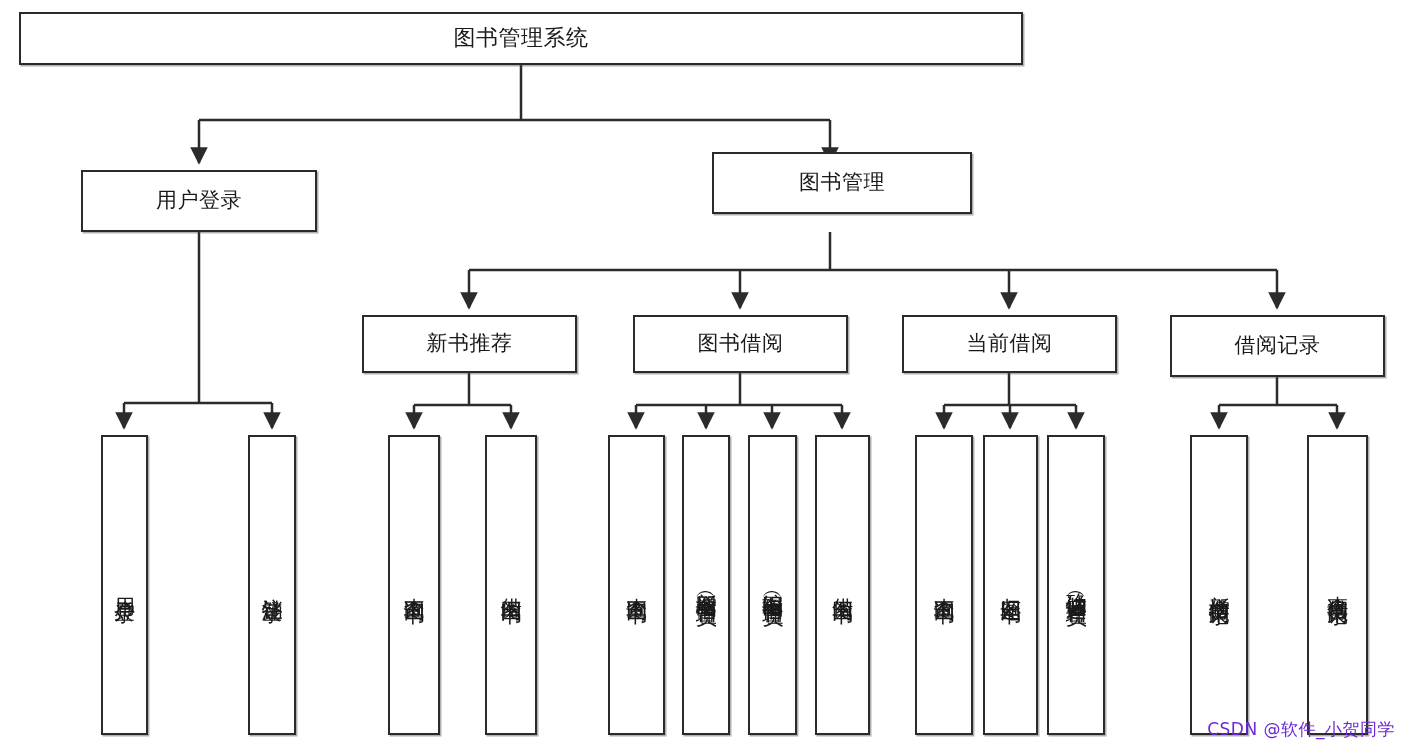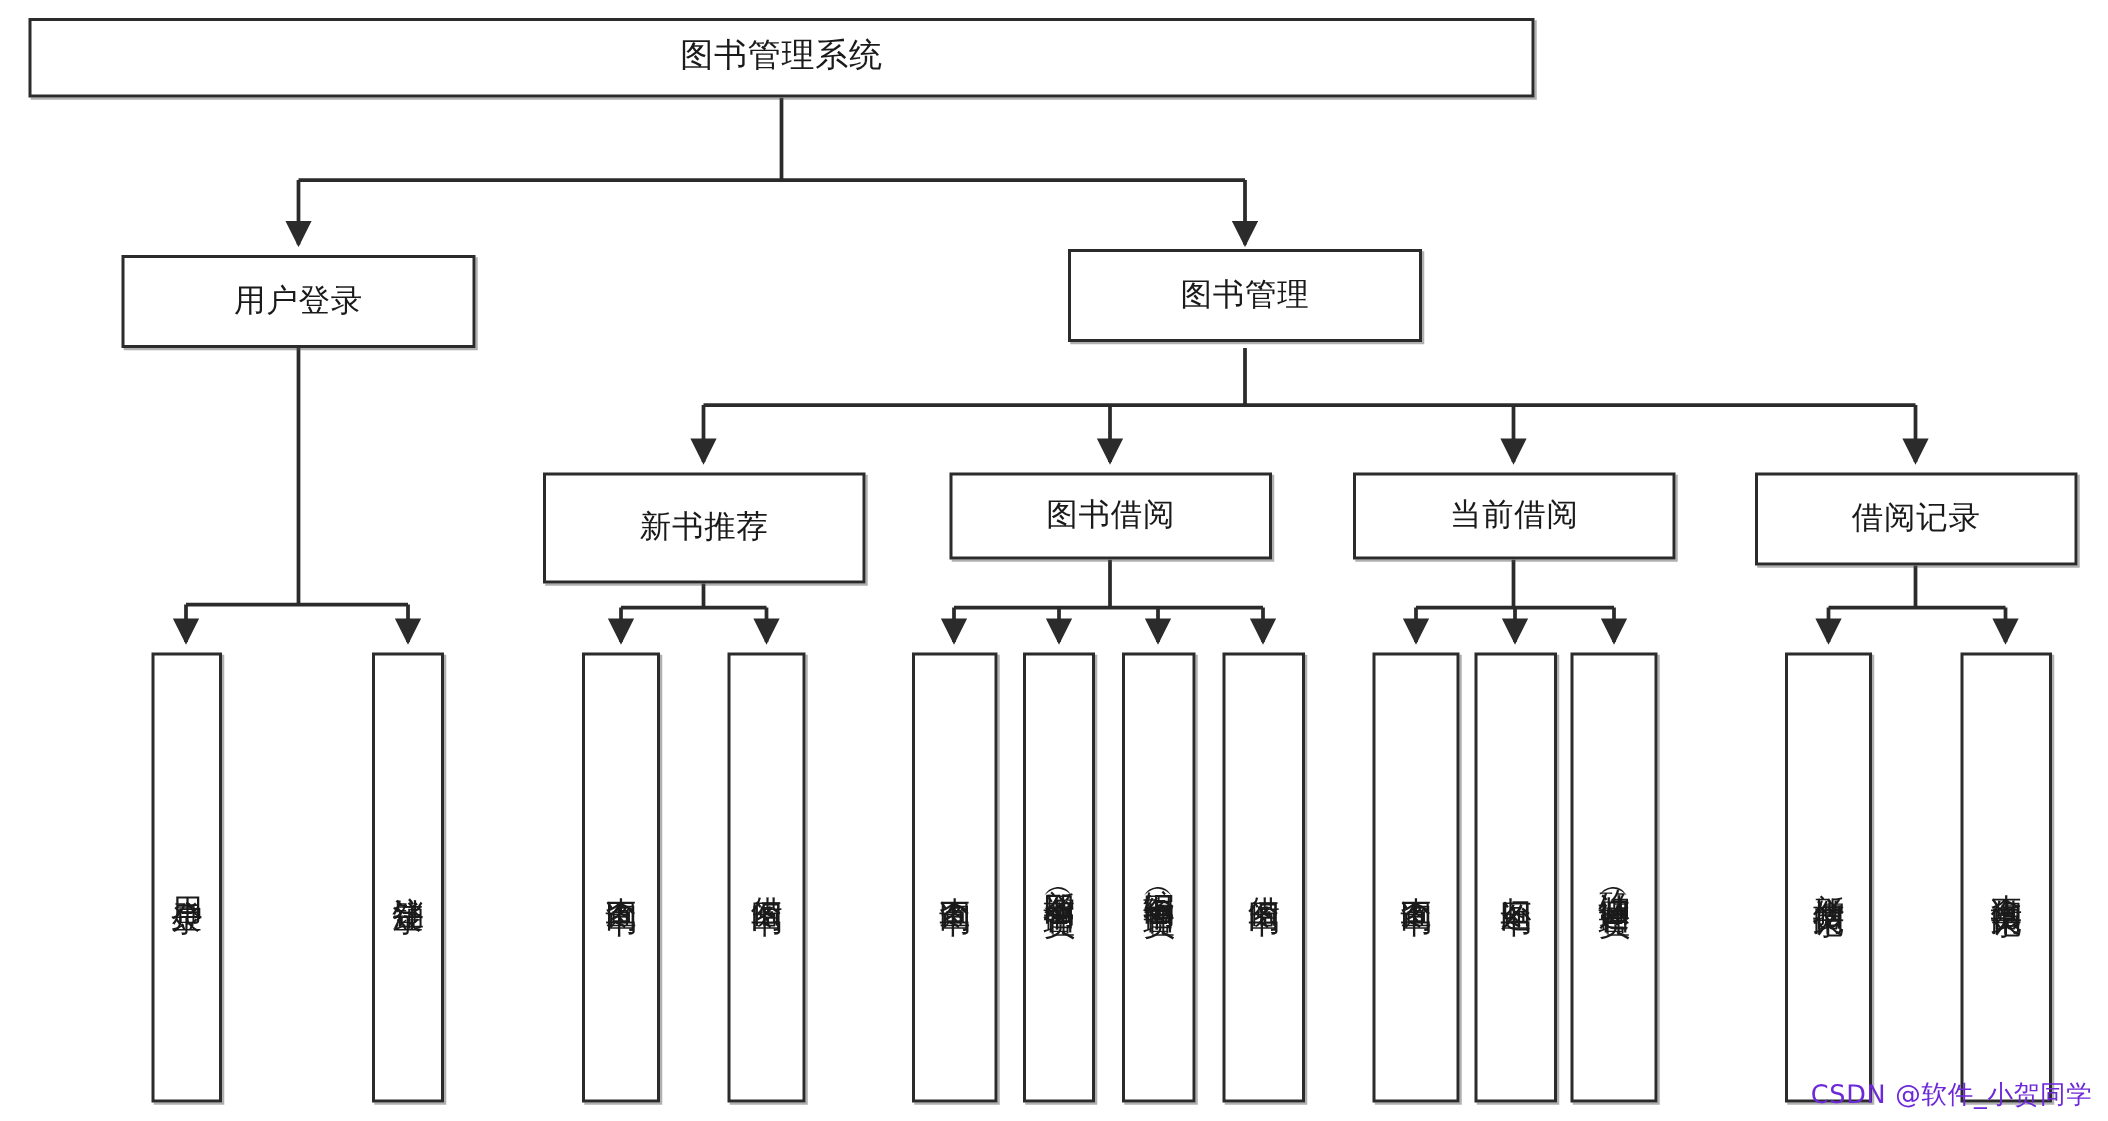--- a/index.html
+++ b/index.html
@@ -125,25 +125,25 @@
     </g>
   </svg>
 
   <div class="node root horizontal" style="left:19px; top:12px; width:1004px; height:53px;">
     <span class="node-label">图书管理系统</span>
   </div>
 
   <div class="node horizontal" style="left:81px; top:170px; width:236px; height:62px;">
     <span class="node-label">用户登录</span>
   </div>
-  <div class="node horizontal" style="left:712px; top:166px; width:236px; height:62px;">
+  <div class="node horizontal" style="left:712px; top:152px; width:260px; height:62px;">
     <span class="node-label">图书管理</span>
   </div>
 
-  <div class="node horizontal" style="left:362px; top:315px; width:215px; height:74px;">
+  <div class="node horizontal" style="left:362px; top:315px; width:215px; height:58px;">
     <span class="node-label">新书推荐</span>
   </div>
   <div class="node horizontal" style="left:902px; top:315px; width:215px; height:58px;">
     <span class="node-label">当前借阅</span>
   </div>
   <div class="node horizontal" style="left:633px; top:315px; width:215px; height:58px;">
     <span class="node-label">图书借阅</span>
   </div>
   <div class="node horizontal" style="left:1170px; top:315px; width:215px; height:62px;">
     <span class="node-label">借阅记录</span>

